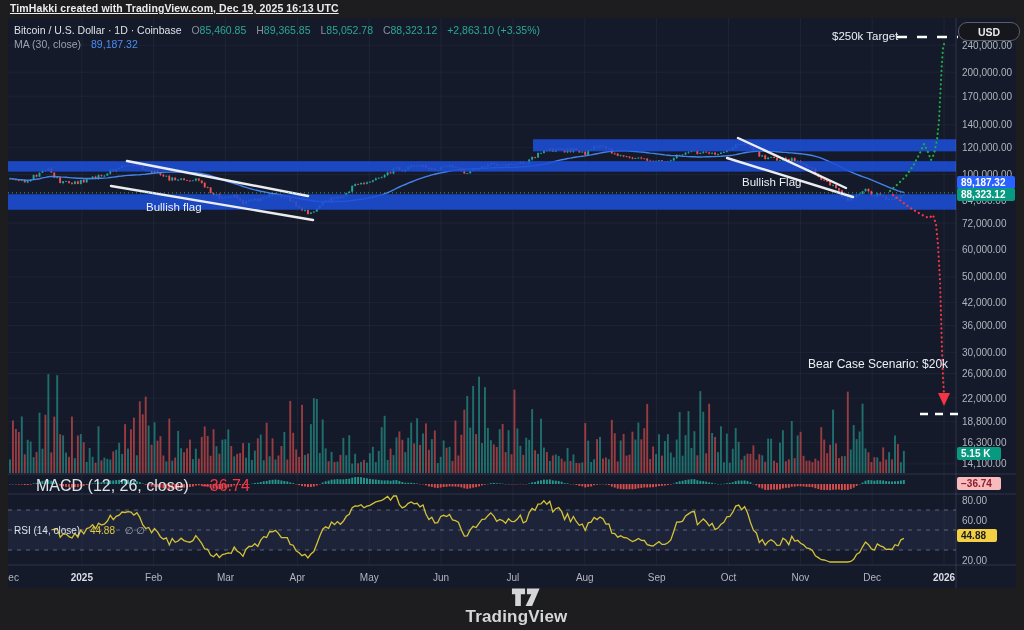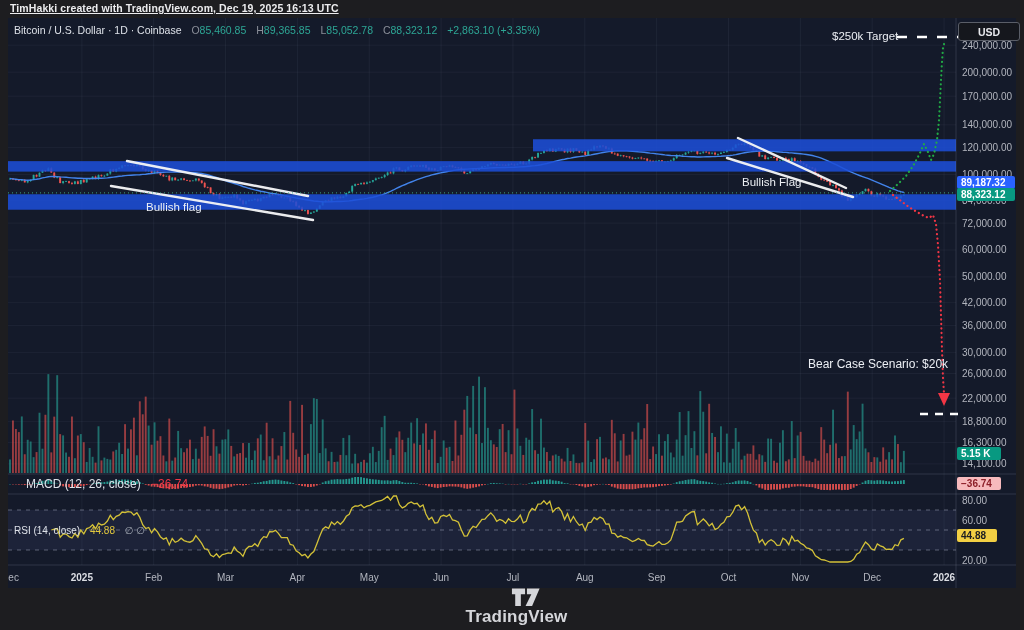--- a/index.html
+++ b/index.html
@@ -7,28 +7,28 @@
   #stage{position:relative;width:1024px;height:630px;background:#1d1d20;overflow:hidden;}
   #attribution{position:absolute;left:10px;top:2px;height:14px;font-size:10.5px;font-weight:700;color:#ececee;letter-spacing:.1px;text-decoration:underline;}
   #chart{position:absolute;left:8px;top:18px;width:1008px;height:570px;background:#141a2a;}
   #cv{position:absolute;left:8px;top:18px;}
   .legend{position:absolute;left:14px;top:24px;z-index:5;font-size:10.5px;line-height:13px;white-space:nowrap;}
   .lrow{margin-bottom:1px;}
   .w{color:#dde1e8;} .dim{color:#9aa0ab;} .g{color:#2da695;} .b{color:#4b8df5;}
   .r{color:#f23645;} .y{color:#e0c63c;}
   .sp{margin-left:7px;}
   .lab{color:#8b8f99;margin-left:7px;}
-  #usd-btn{position:absolute;left:958px;top:22px;width:60px;height:17px;border:1px solid #5a5e68;border-radius:3px;
+  #usd-btn{position:absolute;left:958px;top:22px;width:60px;height:17px;border:1px solid #5a5e68;border-radius:9px;
     background:#15171d;color:#e8e9ed;font-size:10.5px;font-weight:700;display:flex;align-items:center;justify-content:center;z-index:6;}
   .anno{position:absolute;z-index:4;color:#eceff4;}
   #anno-flag1{left:146px;top:201px;font-size:11.5px;}
   #anno-flag2{left:742px;top:176px;font-size:11.5px;}
   #anno-bear{left:808px;top:357px;font-size:12px;}
   #anno-target{left:832px;top:30px;font-size:11.5px;}
-  #macd-row{position:absolute;left:4px;top:477px;font-size:12px;z-index:5;white-space:nowrap;padding-left:22px;}
+  #macd-row{position:absolute;left:14px;top:477px;font-size:16px;z-index:5;white-space:nowrap;padding-left:22px;}
   #rsi-row{position:absolute;left:14px;top:497px;font-size:10px;z-index:5;white-space:nowrap;margin-top:28px;}
   #footer{position:absolute;left:0;top:588px;width:1024px;height:42px;background:#1d1d20;display:flex;align-items:center;z-index:6;flex-direction:column;}
   #footer-logo{margin-left:28px;display:flex;align-items:center;}
   #footer-brand{margin-left:9px;font-size:17px;font-weight:700;color:#d5d6da;letter-spacing:.2px;}
 </style>
 </head>
 <body>
 
 <div id="stage">
   <div id="attribution">TimHakki created with TradingView.com, Dec 19, 2025 16:13 UTC</div>
@@ -1386,20 +1386,24 @@
 
   <div class="legend">
     <div class="lrow">
       <span class="w">Bitcoin / U.S. Dollar · 1D · Coinbase</span>
       <span class="lab">O</span><span class="g">85,460.85</span>
       <span class="lab">H</span><span class="g">89,365.85</span>
       <span class="lab">L</span><span class="g">85,052.78</span>
       <span class="lab">C</span><span class="g">88,323.12</span>
       <span class="g sp">+2,863.10 (+3.35%)</span>
     </div>
+    <div class="lrow">
+      <span class="dim">MA (30, close)</span>
+      <span class="b sp">89,187.32</span>
+    </div>
   </div>
 
   <div id="macd-row">
     <span class="w">MACD (12, 26, close)</span>
     <span class="r sp">−36.74</span>
   </div>
   <div id="rsi-row">
     <span class="w">RSI (14, close)</span>
     <span class="y sp">44.88</span>
     <span class="dim sp">∅ ∅</span>

